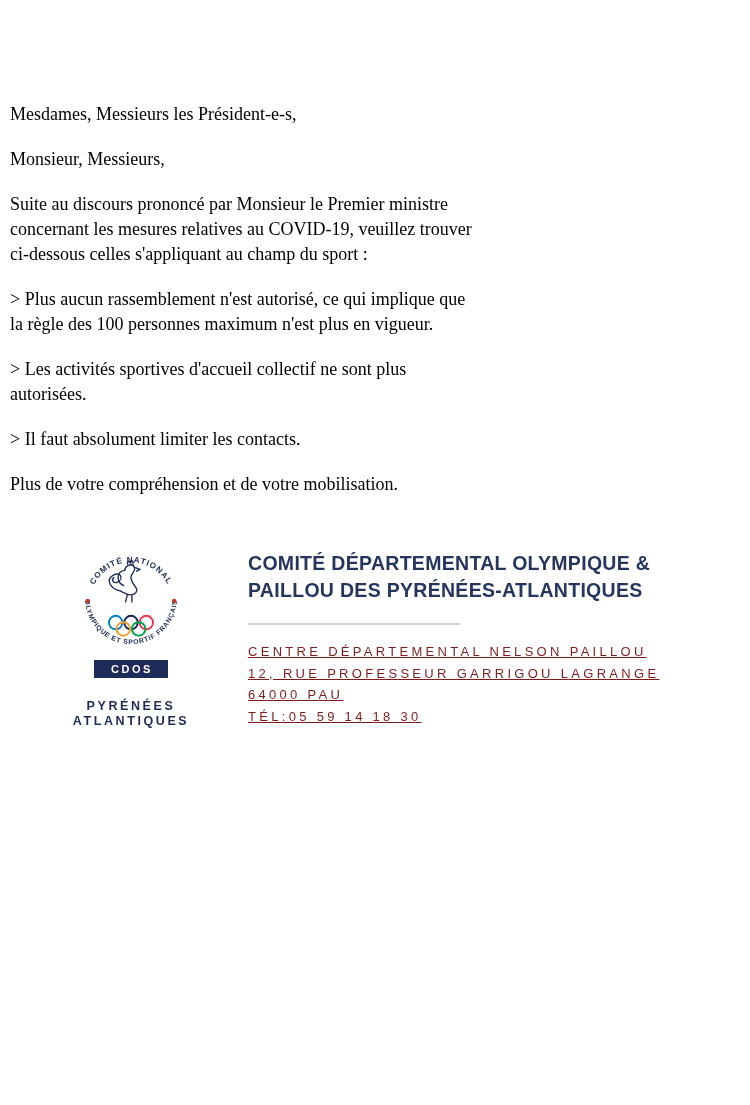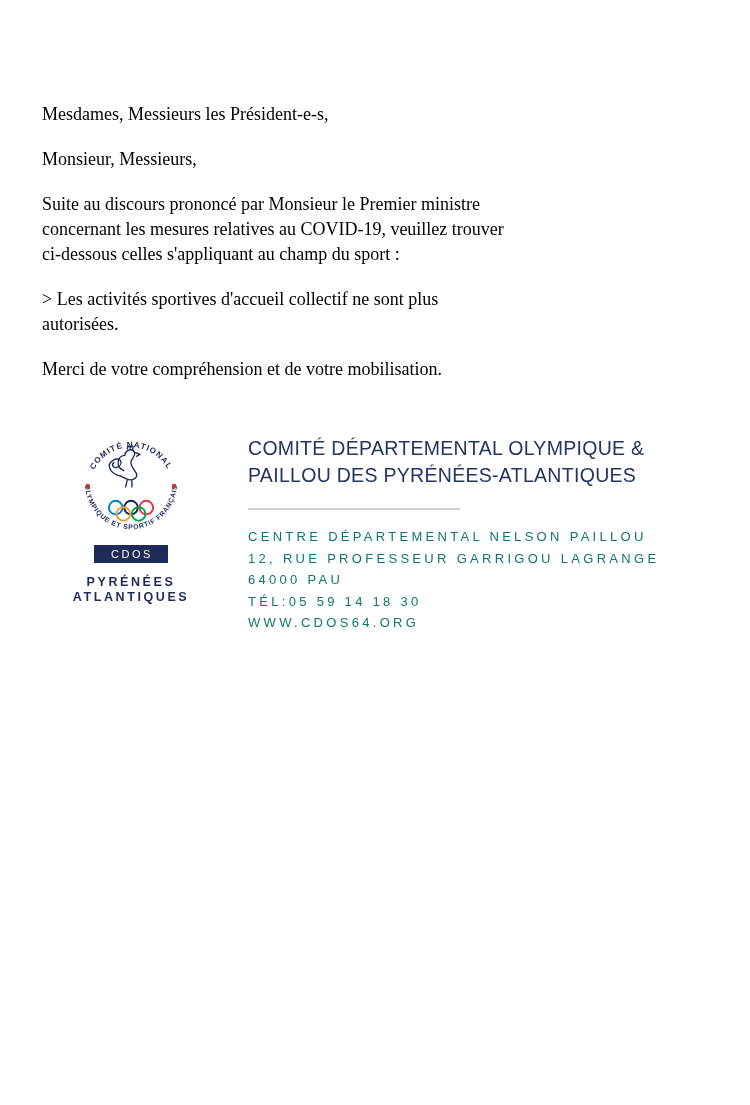--- a/index.html
+++ b/index.html
@@ -1,60 +1,62 @@
 <!DOCTYPE html>
 <html><head>
 <meta charset="utf-8">
 <style>
   * { margin:0; padding:0; box-sizing:border-box; }
   html,body { background:#ffffff; }
   body {
     width:750px; height:1105px; overflow:hidden; position:relative;
     font-family:"Liberation Serif", serif; color:#000;
   }
-  .letter { padding:40px 0 0 10px; width:472px;margin-left:32px; }
+  .letter { padding:40px 0 0 10px; width:472px; }
   .letter-heading {
     font-weight:bold; font-style:italic; font-size:18.5px; line-height:25px;
     margin-bottom:62px; white-space:pre-wrap;
   }
   .letter p.body-par {
     font-size:18px; line-height:25px; margin-bottom:20px; white-space:pre-wrap;
   }
   .footer {
     margin-top:50px; margin-left:55px; display:flex; align-items:flex-start;
     font-family:"Liberation Sans", sans-serif;
   }
   .logo-block { width:152px; display:flex; flex-direction:column; align-items:center; flex-shrink:0; }
   .emblem { display:block; }
   .emblem text { font-family:"Liberation Sans", sans-serif; font-weight:bold; fill:#1e2a57; }
   .arc-top { font-size:9px; letter-spacing:1.2px; }
   .arc-bottom { font-size:7.6px; letter-spacing:0.8px; }
   .cdos-badge {
-    margin-top:5px; background:#1e2a57; color:#ffffff; font-weight:normal;
+    margin-top:5px; background:#1e2a57; color:#ffffff; font-weight:bold;
     font-size:11px; letter-spacing:2.5px; padding:3px 15px 2px 17px; line-height:13px;
   }
-  .region { margin-top:12px; text-align:center; color:#1e2a57; font-weight:bold;
+  .region { margin-top:21px; text-align:center; color:#1e2a57; font-weight:bold;
     font-size:12.5px; letter-spacing:2.6px; line-height:15px; }
   .org-block { margin-left:41px; padding-top:3px; }
   .org-title {
-    color:#24355e; font-weight:normal; font-size:19.5px; line-height:27px; letter-spacing:0.3px;
+    color:#24355e; font-weight:bold; font-size:19.5px; line-height:27px; letter-spacing:0.3px;
   }
   .org-divider { width:212px; height:2px; background:#cdd0d6; margin:19px 0 16px 0; }
-  .org-address { color:#0f766e; font-size:13px; letter-spacing:3.3px; line-height:21.5px; }
+  .org-address { color:#7f1d1d; font-size:13px; letter-spacing:3.3px; line-height:21.5px;text-decoration:underline; }
 </style>
 </head>
 <body>
 
 <div class="letter">
   <p class="letter-heading"></p>
   <p class="body-par">Mesdames, Messieurs les Président-e-s,</p>
   <p class="body-par">Monsieur, Messieurs,</p>
   <p class="body-par">Suite au discours prononcé par Monsieur le Premier ministre concernant les mesures relatives au COVID-19, veuillez trouver ci-dessous celles s'appliquant au champ du sport :</p>
+  <p class="body-par">&gt; Plus aucun rassemblement n'est autorisé, ce qui implique que la règle des 100 personnes maximum n'est plus en vigueur.</p>
   <p class="body-par">&gt; Les activités sportives d'accueil collectif ne sont plus autorisées.</p>
-  <p class="body-par">Merci de votre compréhension et de votre mobilisation.</p>
+  <p class="body-par">&gt; Il faut absolument limiter les contacts.</p>
+  <p class="body-par">Plus de votre compréhension et de votre mobilisation.</p>
 </div>
 
 <div class="footer">
 
   <div class="logo-block">
     <svg class="emblem" viewBox="0 0 120 120" width="108" height="108" xmlns="http://www.w3.org/2000/svg">
       <defs>
         <path id="arcTop" d="M 14,63 A 46,46 0 0 1 106,63"></path>
         <path id="arcBottom" d="M 9,57 A 51,51 0 0 0 111,57"></path>
       </defs>
@@ -93,17 +95,16 @@
     <div class="org-title">
       <div>COMITÉ DÉPARTEMENTAL OLYMPIQUE &amp;</div>
       <div>PAILLOU DES PYRÉNÉES-ATLANTIQUES</div>
     </div>
     <div class="org-divider"></div>
     <div class="org-address">
       <div>CENTRE DÉPARTEMENTAL NELSON PAILLOU</div>
       <div>12, RUE PROFESSEUR GARRIGOU LAGRANGE</div>
       <div>64000 PAU</div>
       <div>TÉL:05 59 14 18 30</div>
-      <div>WWW.CDOS64.ORG</div>
     </div>
   </div>
 
 </div>
 
 </body></html>

